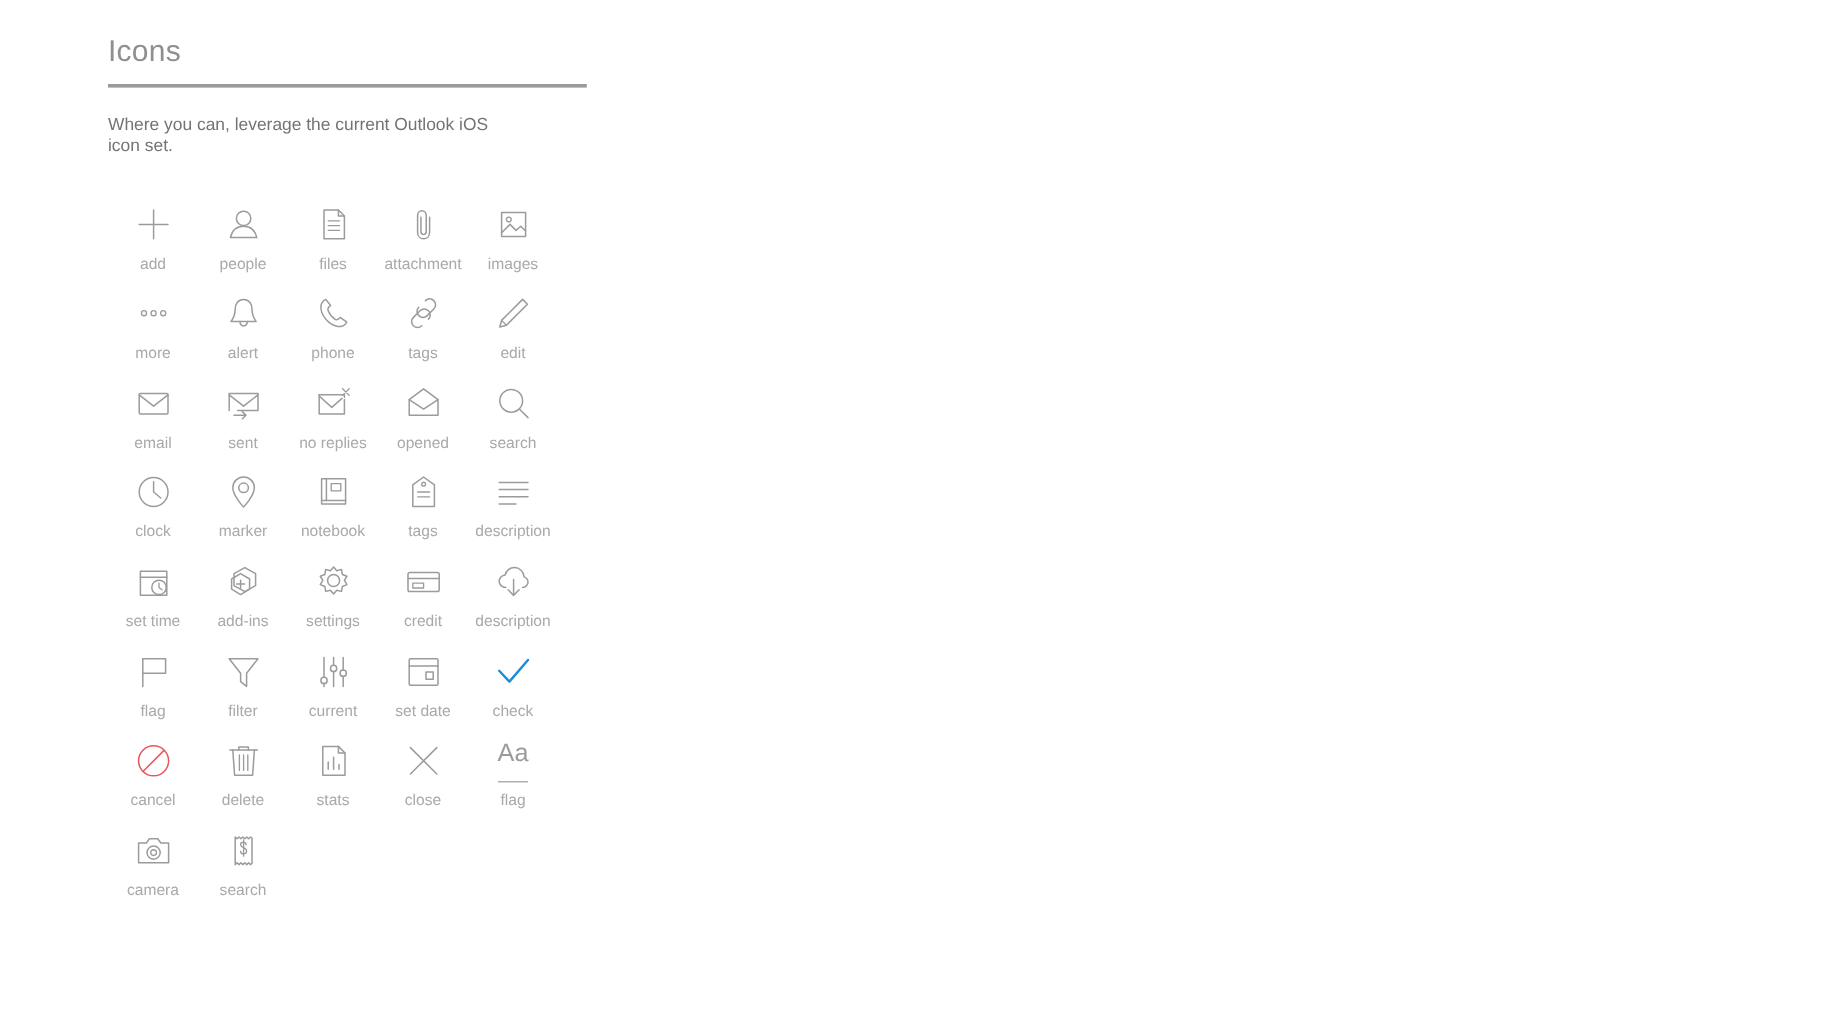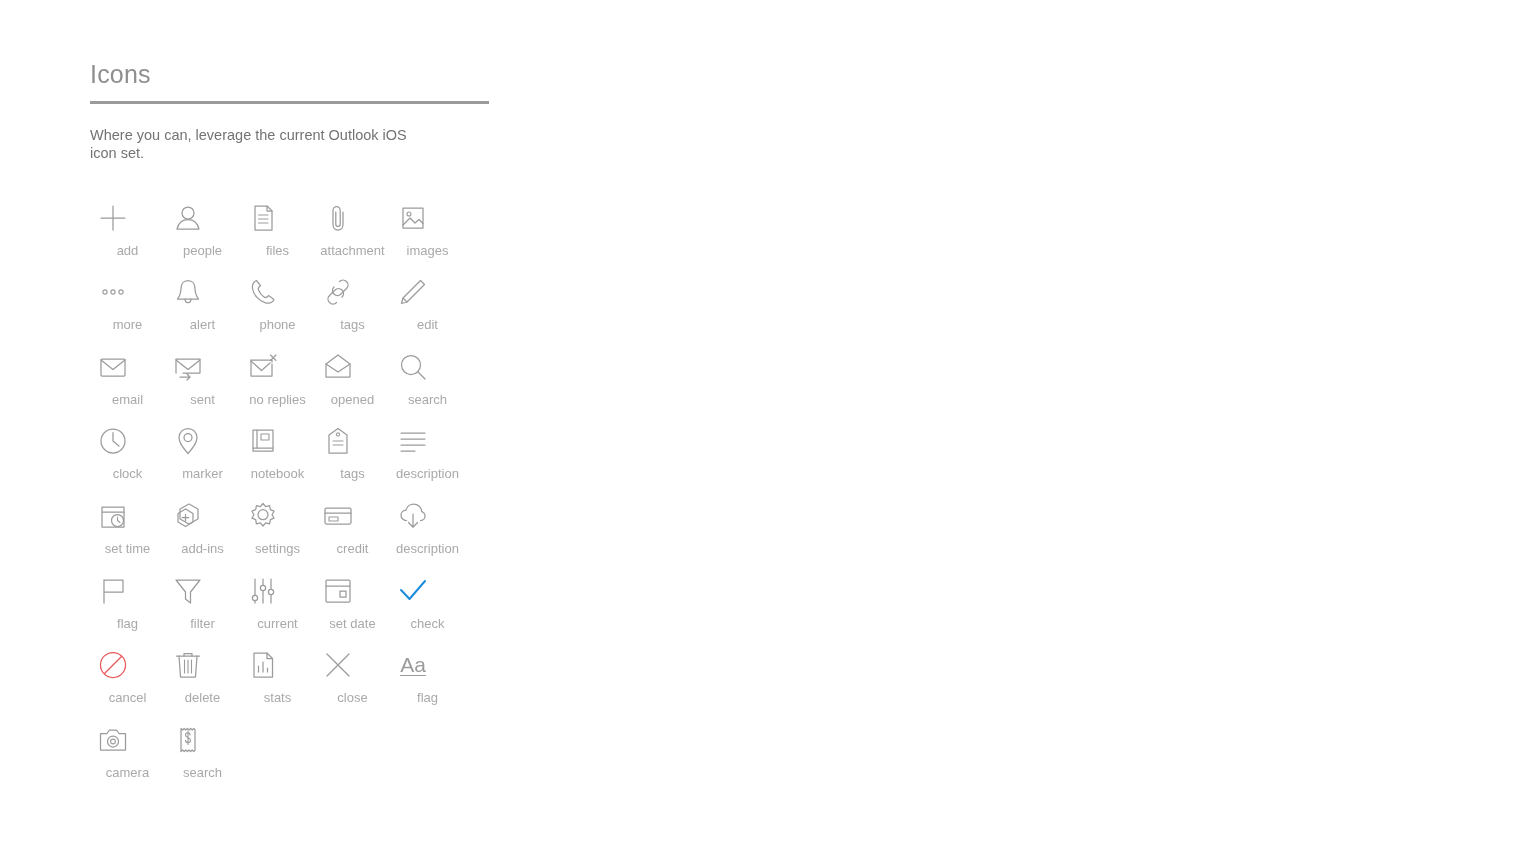--- a/index.html
+++ b/index.html
@@ -9,21 +9,21 @@
   }
   body {
     width: 1519px;
     height: 863px;
     font-family: "Liberation Sans", sans-serif;
     overflow: hidden;
   }
   .page {
     position: absolute;
     left: 90px;
-    top: 61px;
+    top: 30px;
     width: 400px;
   }
   .page-title {
     font-size: 25px;
     font-weight: 400;
     color: #8f8f8f;
     letter-spacing: 0.2px;
     margin: 0;
     padding: 0 0 12px 0;
     line-height: 1.1;
@@ -45,20 +45,21 @@
     margin-top: 32px;
     display: grid;
     grid-template-columns: repeat(5, 75px);
     column-gap: 0px;
     row-gap: 11px;
   }
   .icon-cell {
     width: 75px;
     display: flex;
     flex-direction: column;
+    align-items: center;
     justify-content: flex-start;
   }
   .icon-art {
     height: 46px;
     width: 46px;
     display: flex;
     align-items: center;
     justify-content: center;
   }
   .icon-art svg {
@@ -91,21 +92,21 @@
     stroke: #1a8cdc;
     stroke-width: 2;
   }
   .accent-red .stroke {
     stroke: #e8565a;
   }
   .font-glyph {
     font-size: 21px;
     color: #9b9b9b;
     line-height: 1;
-    padding-bottom: 0;
+    padding-bottom: 13px;
     border-bottom: 1.3px solid #9b9b9b;
     font-family: "Liberation Sans", sans-serif;
   }
 </style>
 </head>
 <body>
 
 <div class="page">
 
   <h1 class="page-title">Icons</h1>

